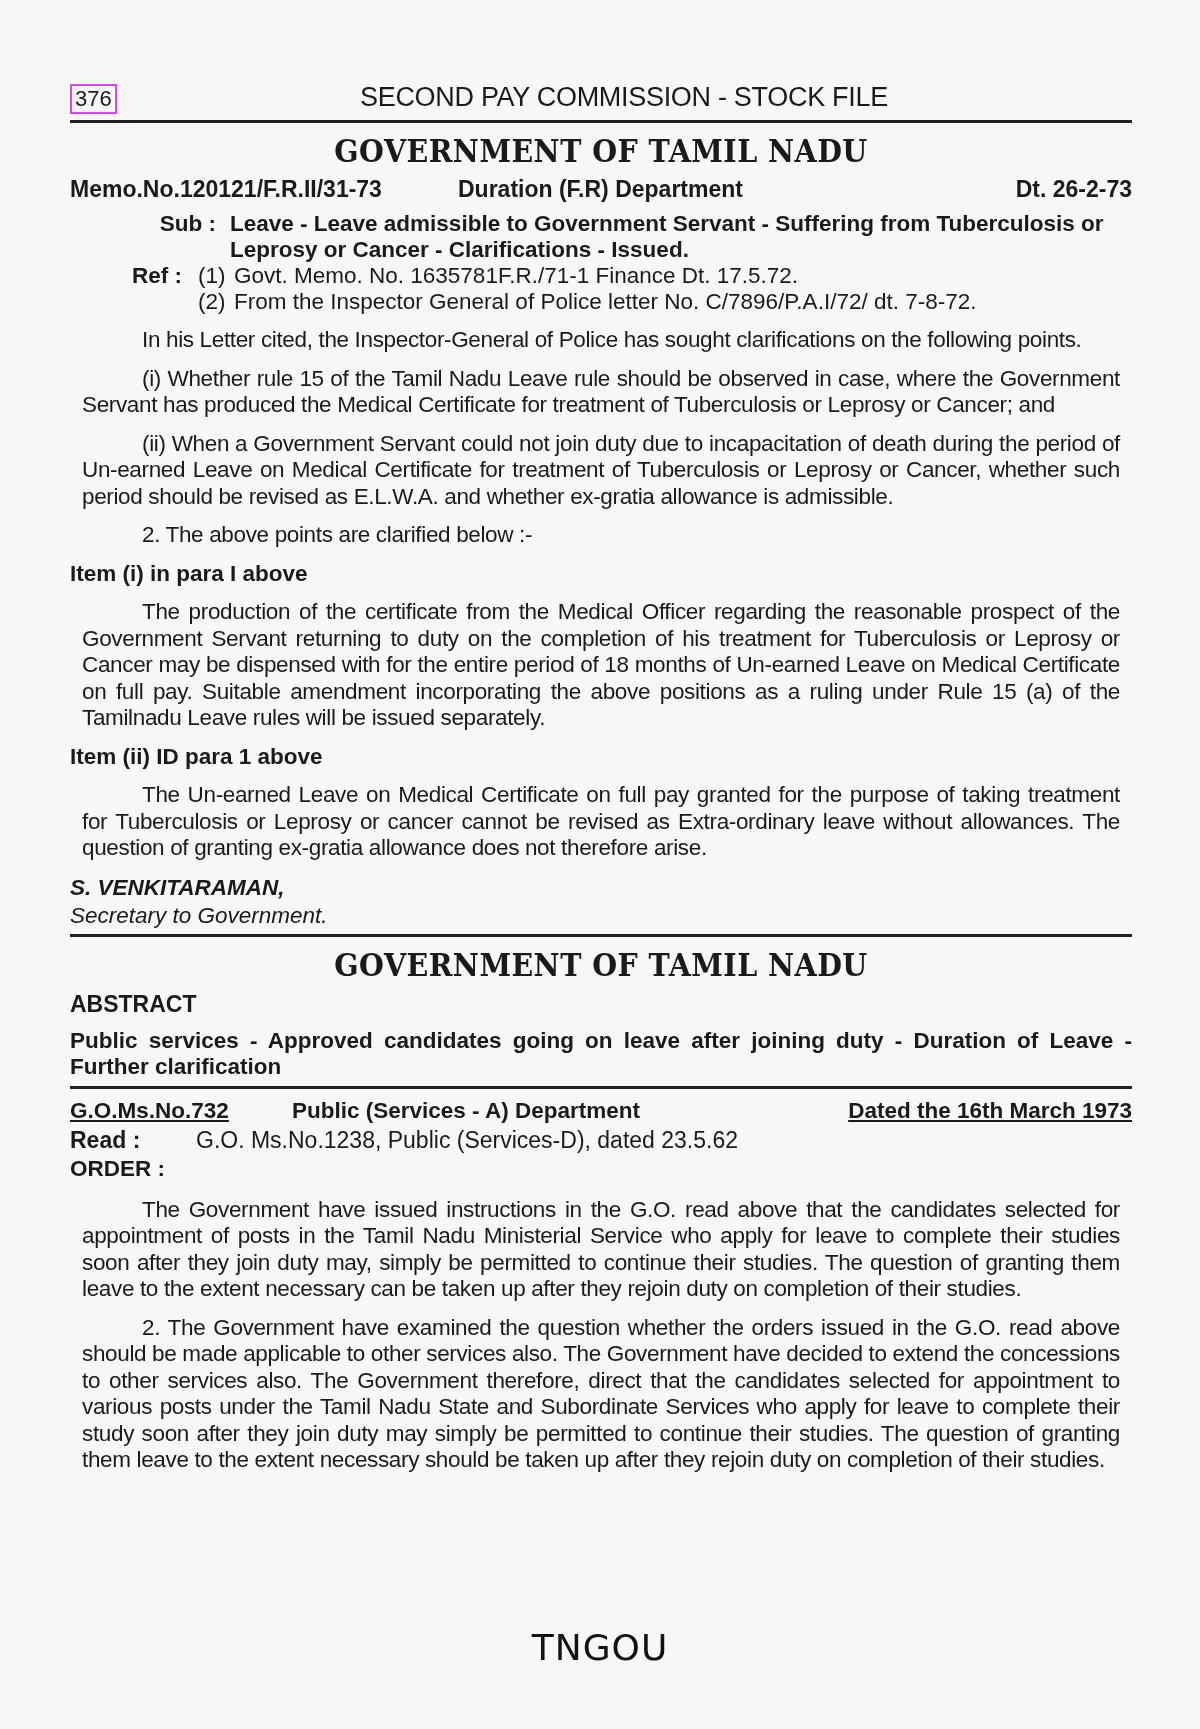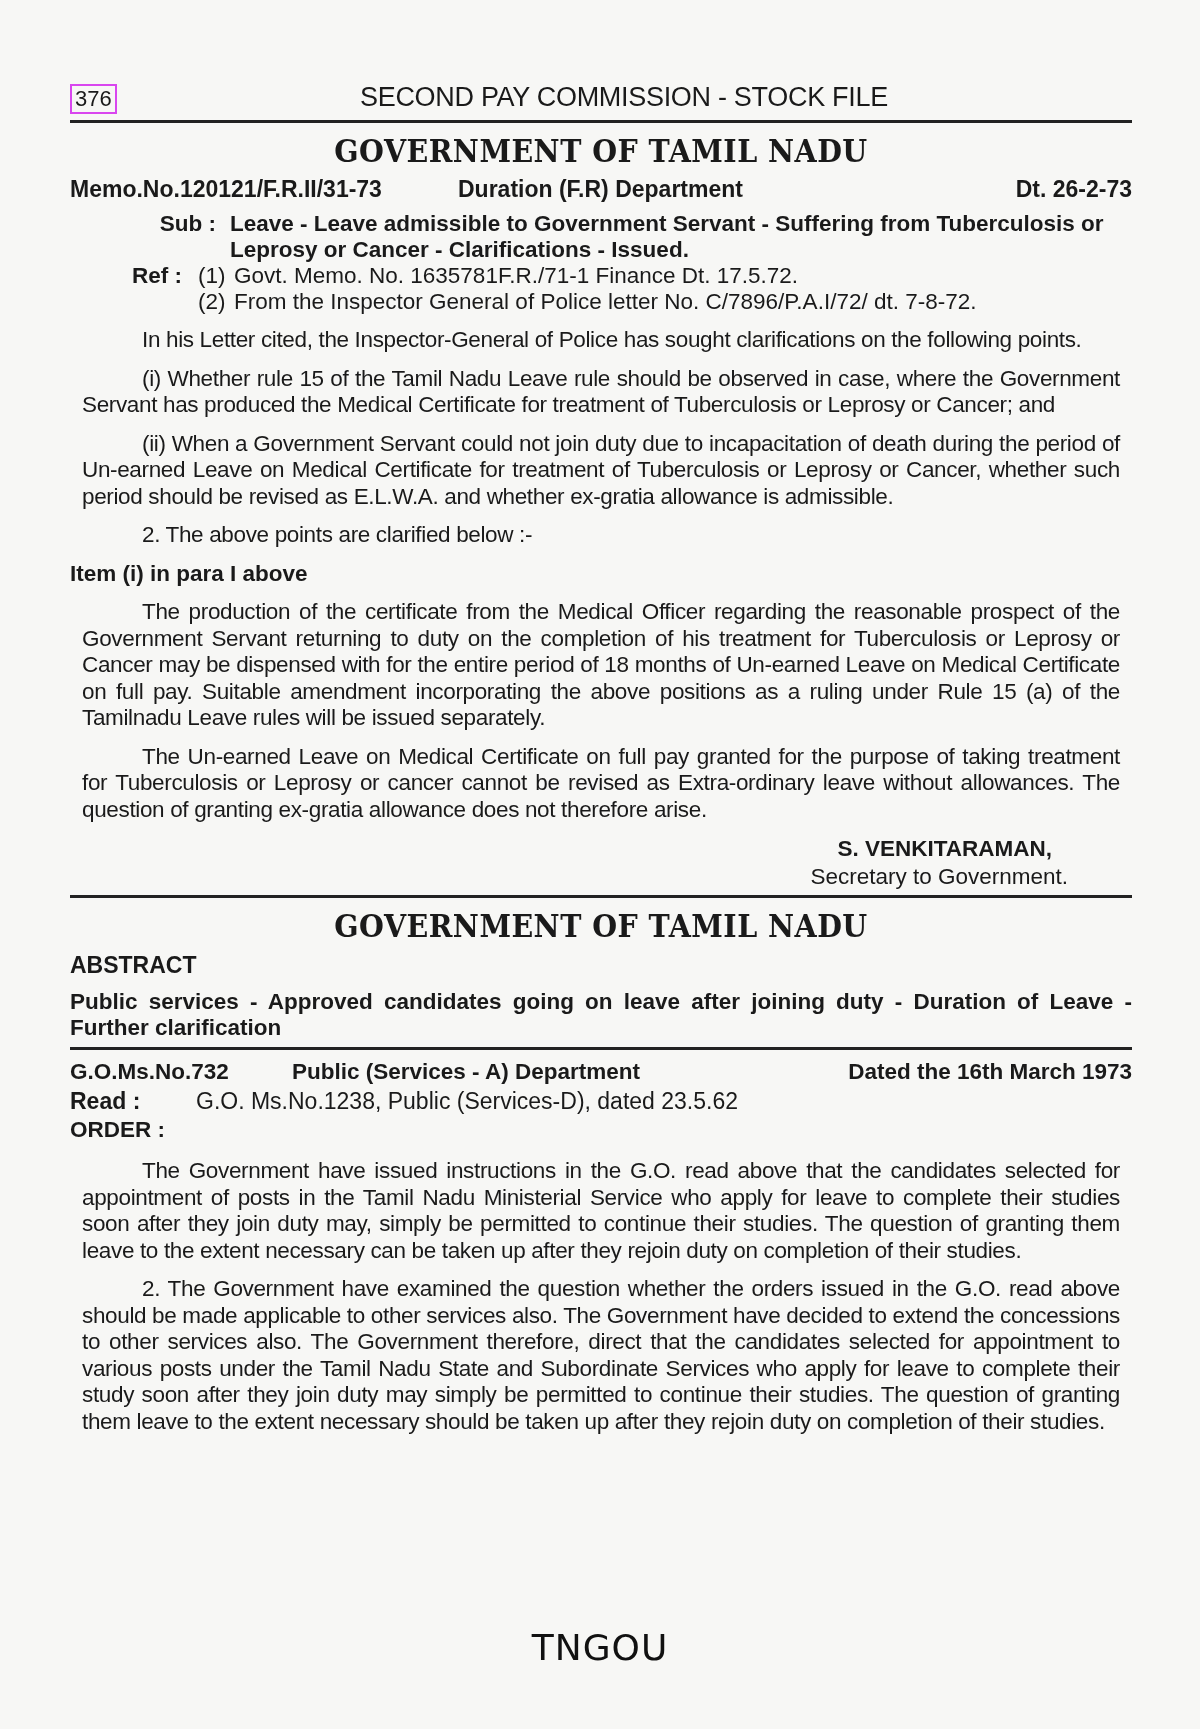--- a/index.html
+++ b/index.html
@@ -44,26 +44,26 @@
   .ref-label { width: 70px; padding-left: 62px; font-weight: bold; flex-shrink: 0; }
   .ref-items { margin-left: 0; }
   .ref-item { display: flex; }
   .ref-item .n { width: 36px; flex-shrink: 0; }
   p.body {
     margin: 12px; font-size: 22.5px; line-height: 26.5px; text-align: justify;
     letter-spacing: -0.35px;
   }
   p.indent { text-indent: 60px; }
   .item-head { font-size: 22.5px; font-weight: bold; line-height: 26.5px; }
-  .sig { text-align: right; font-size: 22.5px; line-height: 28px; }
+  .sig { text-align: left; font-size: 22.5px; line-height: 28px; font-style: italic; }
   .sig .name { font-weight: bold; padding-right: 80px; }
   .sig .title { padding-right: 64px; }
   .abstract { text-align: left; font-weight: bold; font-size: 23px; margin: 8px 0 10px 0; }
   .abstract-subject { font-size: 22.5px; font-weight: bold; line-height: 26px; text-align: justify; }
-  .go-row { display: flex; justify-content: space-between; font-size: 22.5px; font-weight: bold; line-height: 28px; margin-top: 8px; position: relative; }
+  .go-row { display: flex; justify-content: space-between; font-size: 22.5px; font-weight: bold; line-height: 28px; margin-top: 8px; position: relative; text-decoration: underline; }
   .go-row .dept { position: absolute; left: 222px; }
   .read-row { display: flex; font-size: 23px; line-height: 30px; }
   .read-row .lbl { font-weight: bold; width: 126px; flex-shrink: 0; }
   .order-lbl { font-size: 22.5px; font-weight: bold; line-height: 28px; margin-bottom: 14px; }
   .by-order { text-align: center; font-size: 22.5px; line-height: 28px; margin-top: 2px; padding-left: 20px; }
   .footer {
     position: absolute; left: 0; right: 0; top: 1627px;
     text-align: center; font-family: "DejaVu Sans", sans-serif;
     font-size: 36px; letter-spacing: 1px; color: #111;
   }
@@ -108,20 +108,21 @@
     </div>
 
     <p class="body indent">In his Letter cited, the Inspector-General of Police has sought clarifications on the following points.</p>
     <p class="body indent">(i)    Whether rule 15 of the Tamil Nadu Leave rule should be observed in case, where the Government Servant has produced the Medical Certificate for treatment of Tuberculosis or Leprosy or Cancer; and</p>
     <p class="body indent">(ii)    When a Government Servant could not join duty due to incapacitation of death during the period of Un-earned Leave on Medical Certificate for treatment of Tuberculosis or Leprosy or Cancer, whether such period should be revised as E.L.W.A. and whether ex-gratia allowance is admissible.</p>
     <p class="body indent">2.    The above points are clarified below :-</p>
 
     <div class="item-head">Item (i) in para I above</div>
     <p class="body indent">The production of the certificate from the Medical Officer regarding the reasonable prospect of the Government Servant returning to duty on the completion of his treatment for Tuberculosis or Leprosy or Cancer may be dispensed with for the entire period of 18 months of Un-earned Leave on Medical Certificate on full pay. Suitable amendment incorporating the above positions as a ruling under Rule 15 (a) of the Tamilnadu Leave rules will be issued separately.</p>
 
+    <div class="item-head">Item (ii) ID para 1 above</div>
     <p class="body indent">The Un-earned Leave on Medical Certificate on full pay granted for the purpose of taking treatment for Tuberculosis or Leprosy or cancer cannot be revised as Extra-ordinary leave without allowances. The question of granting ex-gratia allowance does not therefore arise.</p>
 
     <div class="sig">
       <div class="name">S. VENKITARAMAN,</div>
       <div class="title">Secretary to Government.</div>
     </div>
   </section>
 
   <hr class="rule-thick" style="margin-top:4px;">
 

